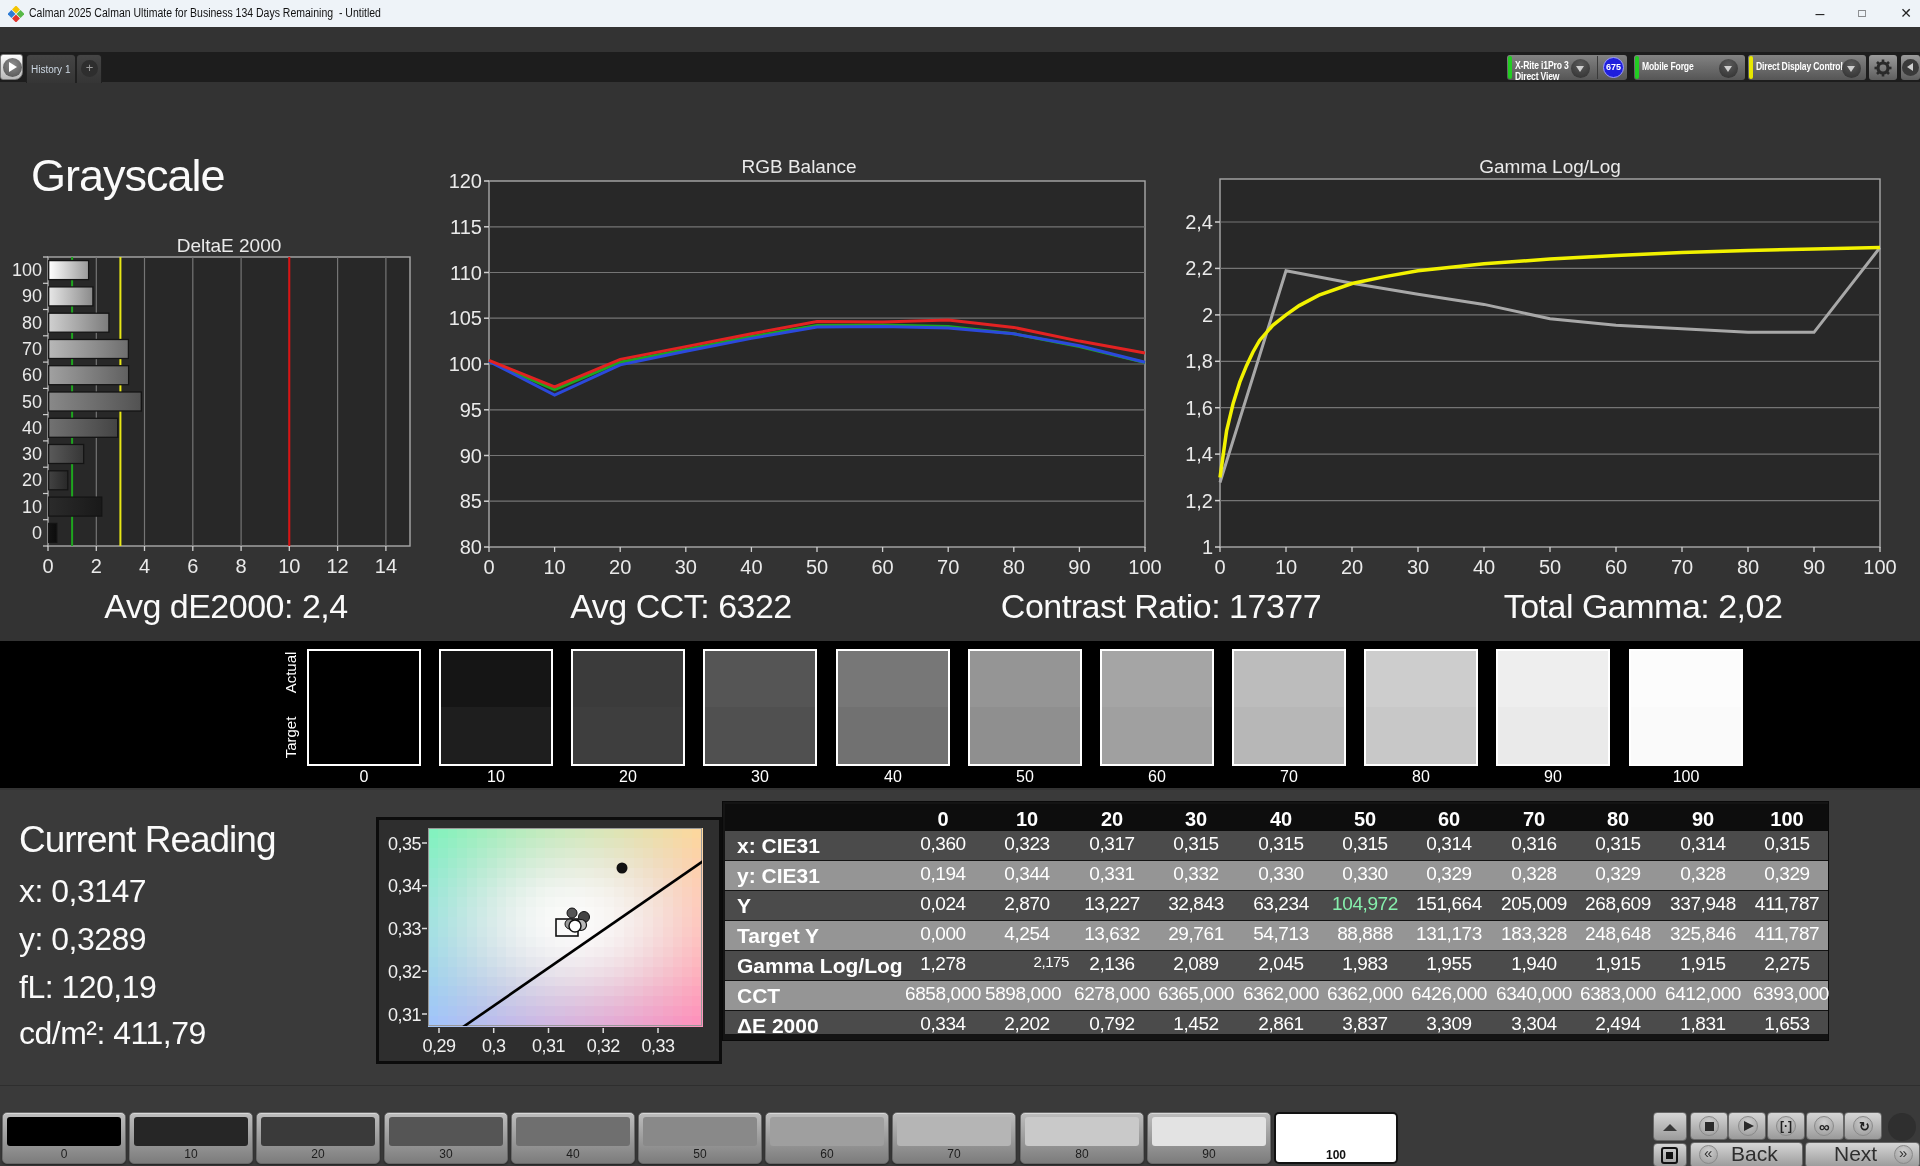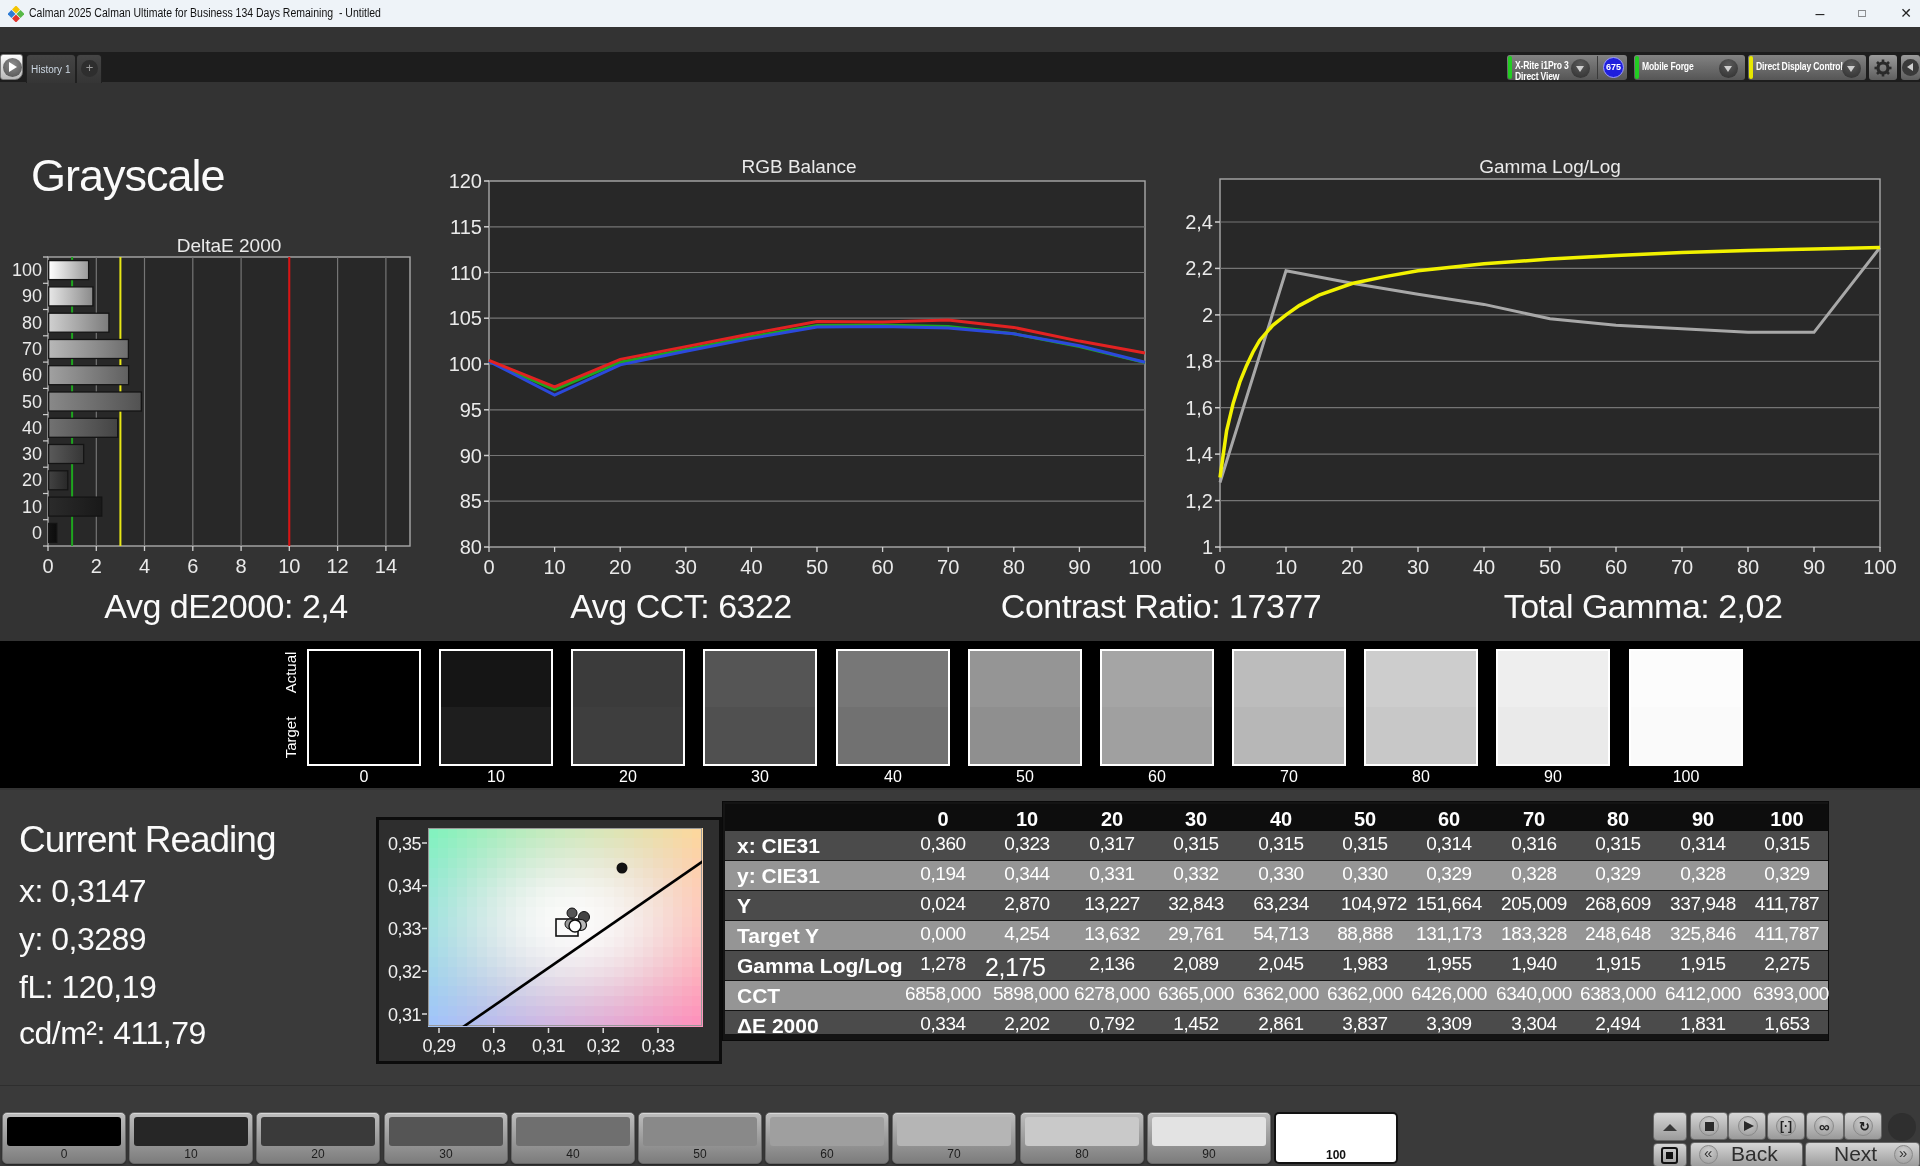--- a/index.html
+++ b/index.html
@@ -1021,21 +1021,21 @@
 <div class="abs" style="left:936px;top:2px;width:84px;text-align:center;color:#fff;font-size:19px;letter-spacing:-0.4px">0,328</div>
 <div class="abs" style="left:1020px;top:2px;width:84px;text-align:center;color:#fff;font-size:19px;letter-spacing:-0.4px">0,329</div>
 </div>
 <div class="abs" style="left:2px;top:89px;width:1103px;height:29px;background:#4b4b4b">
 <div class="abs" style="left:12px;top:3px;color:#fff;font-weight:bold;font-size:21px">Y</div>
 <div class="abs" style="left:176px;top:2px;width:84px;text-align:center;color:#fff;font-size:19px;letter-spacing:-0.4px">0,024</div>
 <div class="abs" style="left:260px;top:2px;width:84px;text-align:center;color:#fff;font-size:19px;letter-spacing:-0.4px">2,870</div>
 <div class="abs" style="left:345px;top:2px;width:84px;text-align:center;color:#fff;font-size:19px;letter-spacing:-0.4px">13,227</div>
 <div class="abs" style="left:429px;top:2px;width:84px;text-align:center;color:#fff;font-size:19px;letter-spacing:-0.4px">32,843</div>
 <div class="abs" style="left:514px;top:2px;width:84px;text-align:center;color:#fff;font-size:19px;letter-spacing:-0.4px">63,234</div>
-<div class="abs" style="left:598px;top:2px;width:84px;text-align:right;color:#ffffff;font-size:19px;letter-spacing:-0.4px">104,972</div>
+<div class="abs" style="left:598px;top:2px;width:84px;text-align:center;color:#86efac;font-size:19px;letter-spacing:-0.4px">104,972</div>
 <div class="abs" style="left:682px;top:2px;width:84px;text-align:center;color:#fff;font-size:19px;letter-spacing:-0.4px">151,664</div>
 <div class="abs" style="left:767px;top:2px;width:84px;text-align:center;color:#fff;font-size:19px;letter-spacing:-0.4px">205,009</div>
 <div class="abs" style="left:851px;top:2px;width:84px;text-align:center;color:#fff;font-size:19px;letter-spacing:-0.4px">268,609</div>
 <div class="abs" style="left:936px;top:2px;width:84px;text-align:center;color:#fff;font-size:19px;letter-spacing:-0.4px">337,948</div>
 <div class="abs" style="left:1020px;top:2px;width:84px;text-align:center;color:#fff;font-size:19px;letter-spacing:-0.4px">411,787</div>
 </div>
 <div class="abs" style="left:2px;top:119px;width:1103px;height:29px;background:#959595">
 <div class="abs" style="left:12px;top:3px;color:#fff;font-weight:bold;font-size:21px">Target Y</div>
 <div class="abs" style="left:176px;top:2px;width:84px;text-align:center;color:#fff;font-size:19px;letter-spacing:-0.4px">0,000</div>
 <div class="abs" style="left:260px;top:2px;width:84px;text-align:center;color:#fff;font-size:19px;letter-spacing:-0.4px">4,254</div>
@@ -1045,35 +1045,35 @@
 <div class="abs" style="left:598px;top:2px;width:84px;text-align:center;color:#fff;font-size:19px;letter-spacing:-0.4px">88,888</div>
 <div class="abs" style="left:682px;top:2px;width:84px;text-align:center;color:#fff;font-size:19px;letter-spacing:-0.4px">131,173</div>
 <div class="abs" style="left:767px;top:2px;width:84px;text-align:center;color:#fff;font-size:19px;letter-spacing:-0.4px">183,328</div>
 <div class="abs" style="left:851px;top:2px;width:84px;text-align:center;color:#fff;font-size:19px;letter-spacing:-0.4px">248,648</div>
 <div class="abs" style="left:936px;top:2px;width:84px;text-align:center;color:#fff;font-size:19px;letter-spacing:-0.4px">325,846</div>
 <div class="abs" style="left:1020px;top:2px;width:84px;text-align:center;color:#fff;font-size:19px;letter-spacing:-0.4px">411,787</div>
 </div>
 <div class="abs" style="left:2px;top:149px;width:1103px;height:29px;background:#4b4b4b">
 <div class="abs" style="left:12px;top:3px;color:#fff;font-weight:bold;font-size:21px">Gamma Log/Log</div>
 <div class="abs" style="left:176px;top:2px;width:84px;text-align:center;color:#fff;font-size:19px;letter-spacing:-0.4px">1,278</div>
-<div class="abs" style="left:260px;top:2px;width:84px;text-align:left;color:#fff;font-size:25px;letter-spacing:-0.4px">2,175</div>
+<div class="abs" style="left:260px;top:2px;width:84px;text-align:right;color:#fff;font-size:15px;letter-spacing:-0.4px">2,175</div>
 <div class="abs" style="left:345px;top:2px;width:84px;text-align:center;color:#fff;font-size:19px;letter-spacing:-0.4px">2,136</div>
 <div class="abs" style="left:429px;top:2px;width:84px;text-align:center;color:#fff;font-size:19px;letter-spacing:-0.4px">2,089</div>
 <div class="abs" style="left:514px;top:2px;width:84px;text-align:center;color:#fff;font-size:19px;letter-spacing:-0.4px">2,045</div>
 <div class="abs" style="left:598px;top:2px;width:84px;text-align:center;color:#fff;font-size:19px;letter-spacing:-0.4px">1,983</div>
 <div class="abs" style="left:682px;top:2px;width:84px;text-align:center;color:#fff;font-size:19px;letter-spacing:-0.4px">1,955</div>
 <div class="abs" style="left:767px;top:2px;width:84px;text-align:center;color:#fff;font-size:19px;letter-spacing:-0.4px">1,940</div>
 <div class="abs" style="left:851px;top:2px;width:84px;text-align:center;color:#fff;font-size:19px;letter-spacing:-0.4px">1,915</div>
 <div class="abs" style="left:936px;top:2px;width:84px;text-align:center;color:#fff;font-size:19px;letter-spacing:-0.4px">1,915</div>
 <div class="abs" style="left:1020px;top:2px;width:84px;text-align:center;color:#fff;font-size:19px;letter-spacing:-0.4px">2,275</div>
 </div>
 <div class="abs" style="left:2px;top:179px;width:1103px;height:29px;background:#959595">
 <div class="abs" style="left:12px;top:3px;color:#fff;font-weight:bold;font-size:21px">CCT</div>
 <div class="abs" style="left:176px;top:2px;width:84px;text-align:center;color:#fff;font-size:19px;letter-spacing:-0.4px">6858,000</div>
-<div class="abs" style="left:260px;top:2px;width:84px;text-align:right;color:#fff;font-size:19px;letter-spacing:-0.4px">5898,000</div>
+<div class="abs" style="left:260px;top:2px;width:84px;text-align:left;color:#fff;font-size:19px;letter-spacing:-0.4px">5898,000</div>
 <div class="abs" style="left:345px;top:2px;width:84px;text-align:center;color:#fff;font-size:19px;letter-spacing:-0.4px">6278,000</div>
 <div class="abs" style="left:429px;top:2px;width:84px;text-align:center;color:#fff;font-size:19px;letter-spacing:-0.4px">6365,000</div>
 <div class="abs" style="left:514px;top:2px;width:84px;text-align:center;color:#fff;font-size:19px;letter-spacing:-0.4px">6362,000</div>
 <div class="abs" style="left:598px;top:2px;width:84px;text-align:center;color:#fff;font-size:19px;letter-spacing:-0.4px">6362,000</div>
 <div class="abs" style="left:682px;top:2px;width:84px;text-align:center;color:#fff;font-size:19px;letter-spacing:-0.4px">6426,000</div>
 <div class="abs" style="left:767px;top:2px;width:84px;text-align:center;color:#fff;font-size:19px;letter-spacing:-0.4px">6340,000</div>
 <div class="abs" style="left:851px;top:2px;width:84px;text-align:center;color:#fff;font-size:19px;letter-spacing:-0.4px">6383,000</div>
 <div class="abs" style="left:936px;top:2px;width:84px;text-align:center;color:#fff;font-size:19px;letter-spacing:-0.4px">6412,000</div>
 <div class="abs" style="left:1020px;top:2px;width:84px;text-align:right;color:#fff;font-size:19px;letter-spacing:-0.4px">6393,000</div>
 </div>

